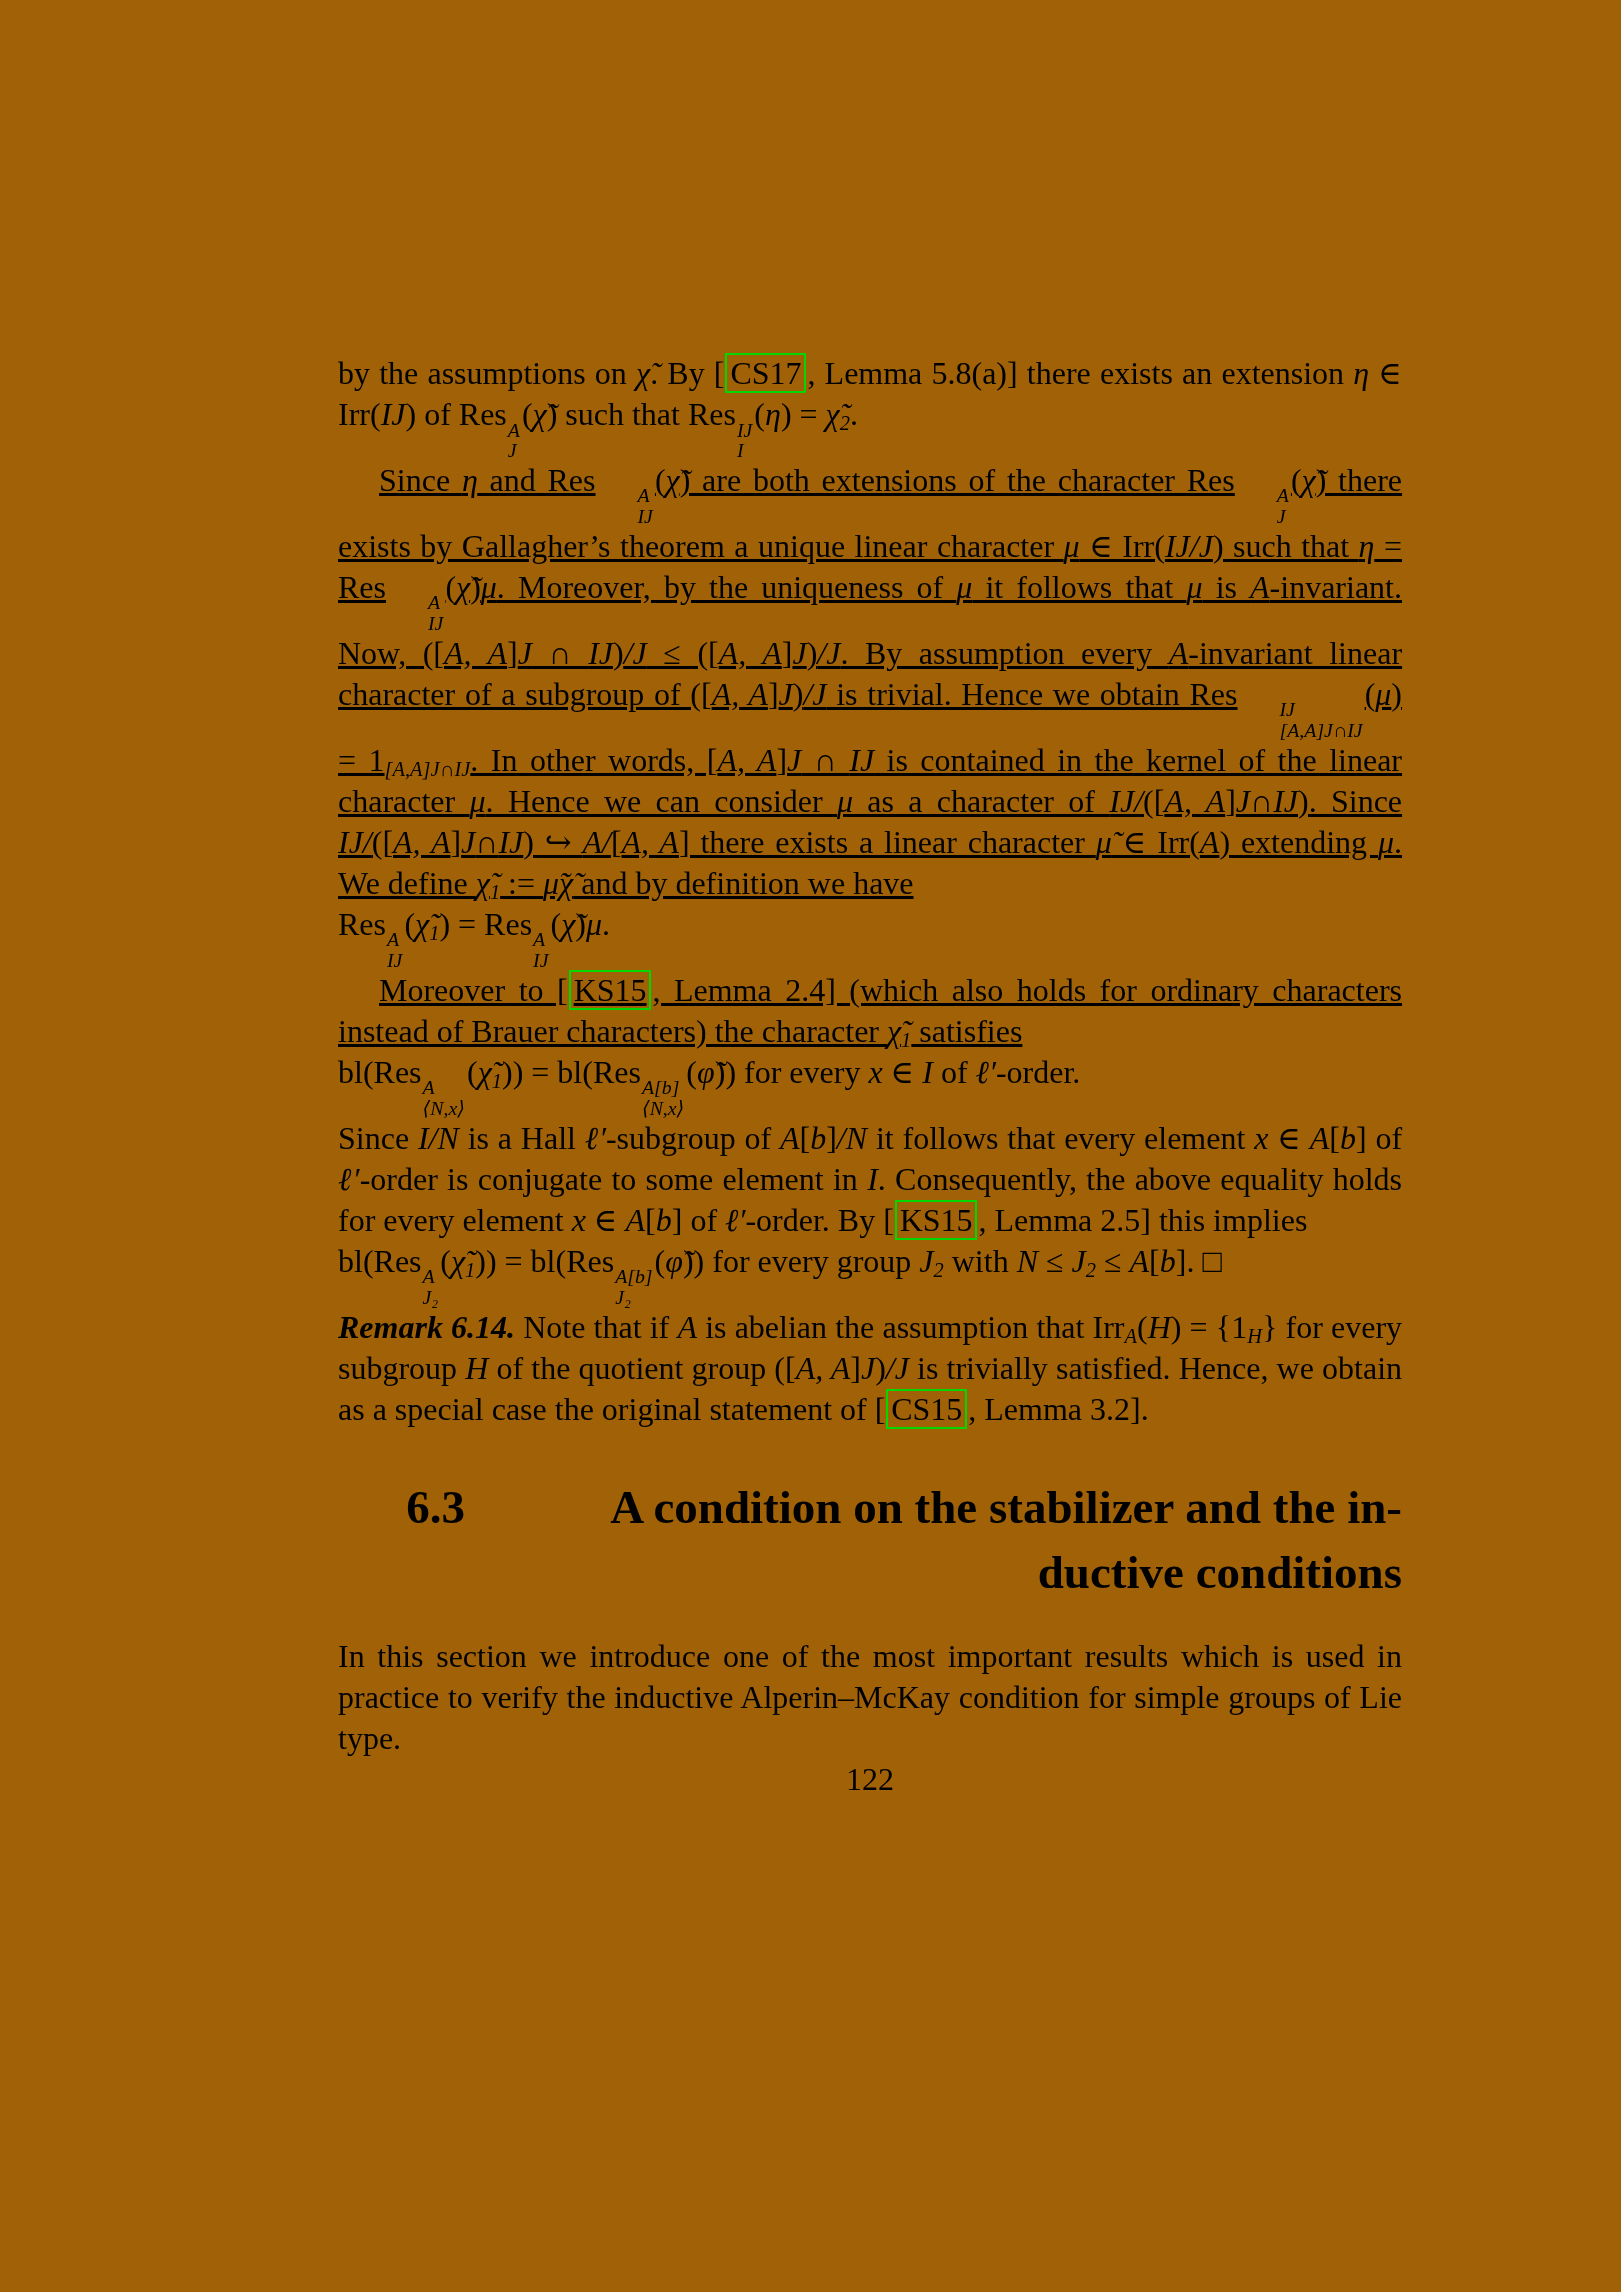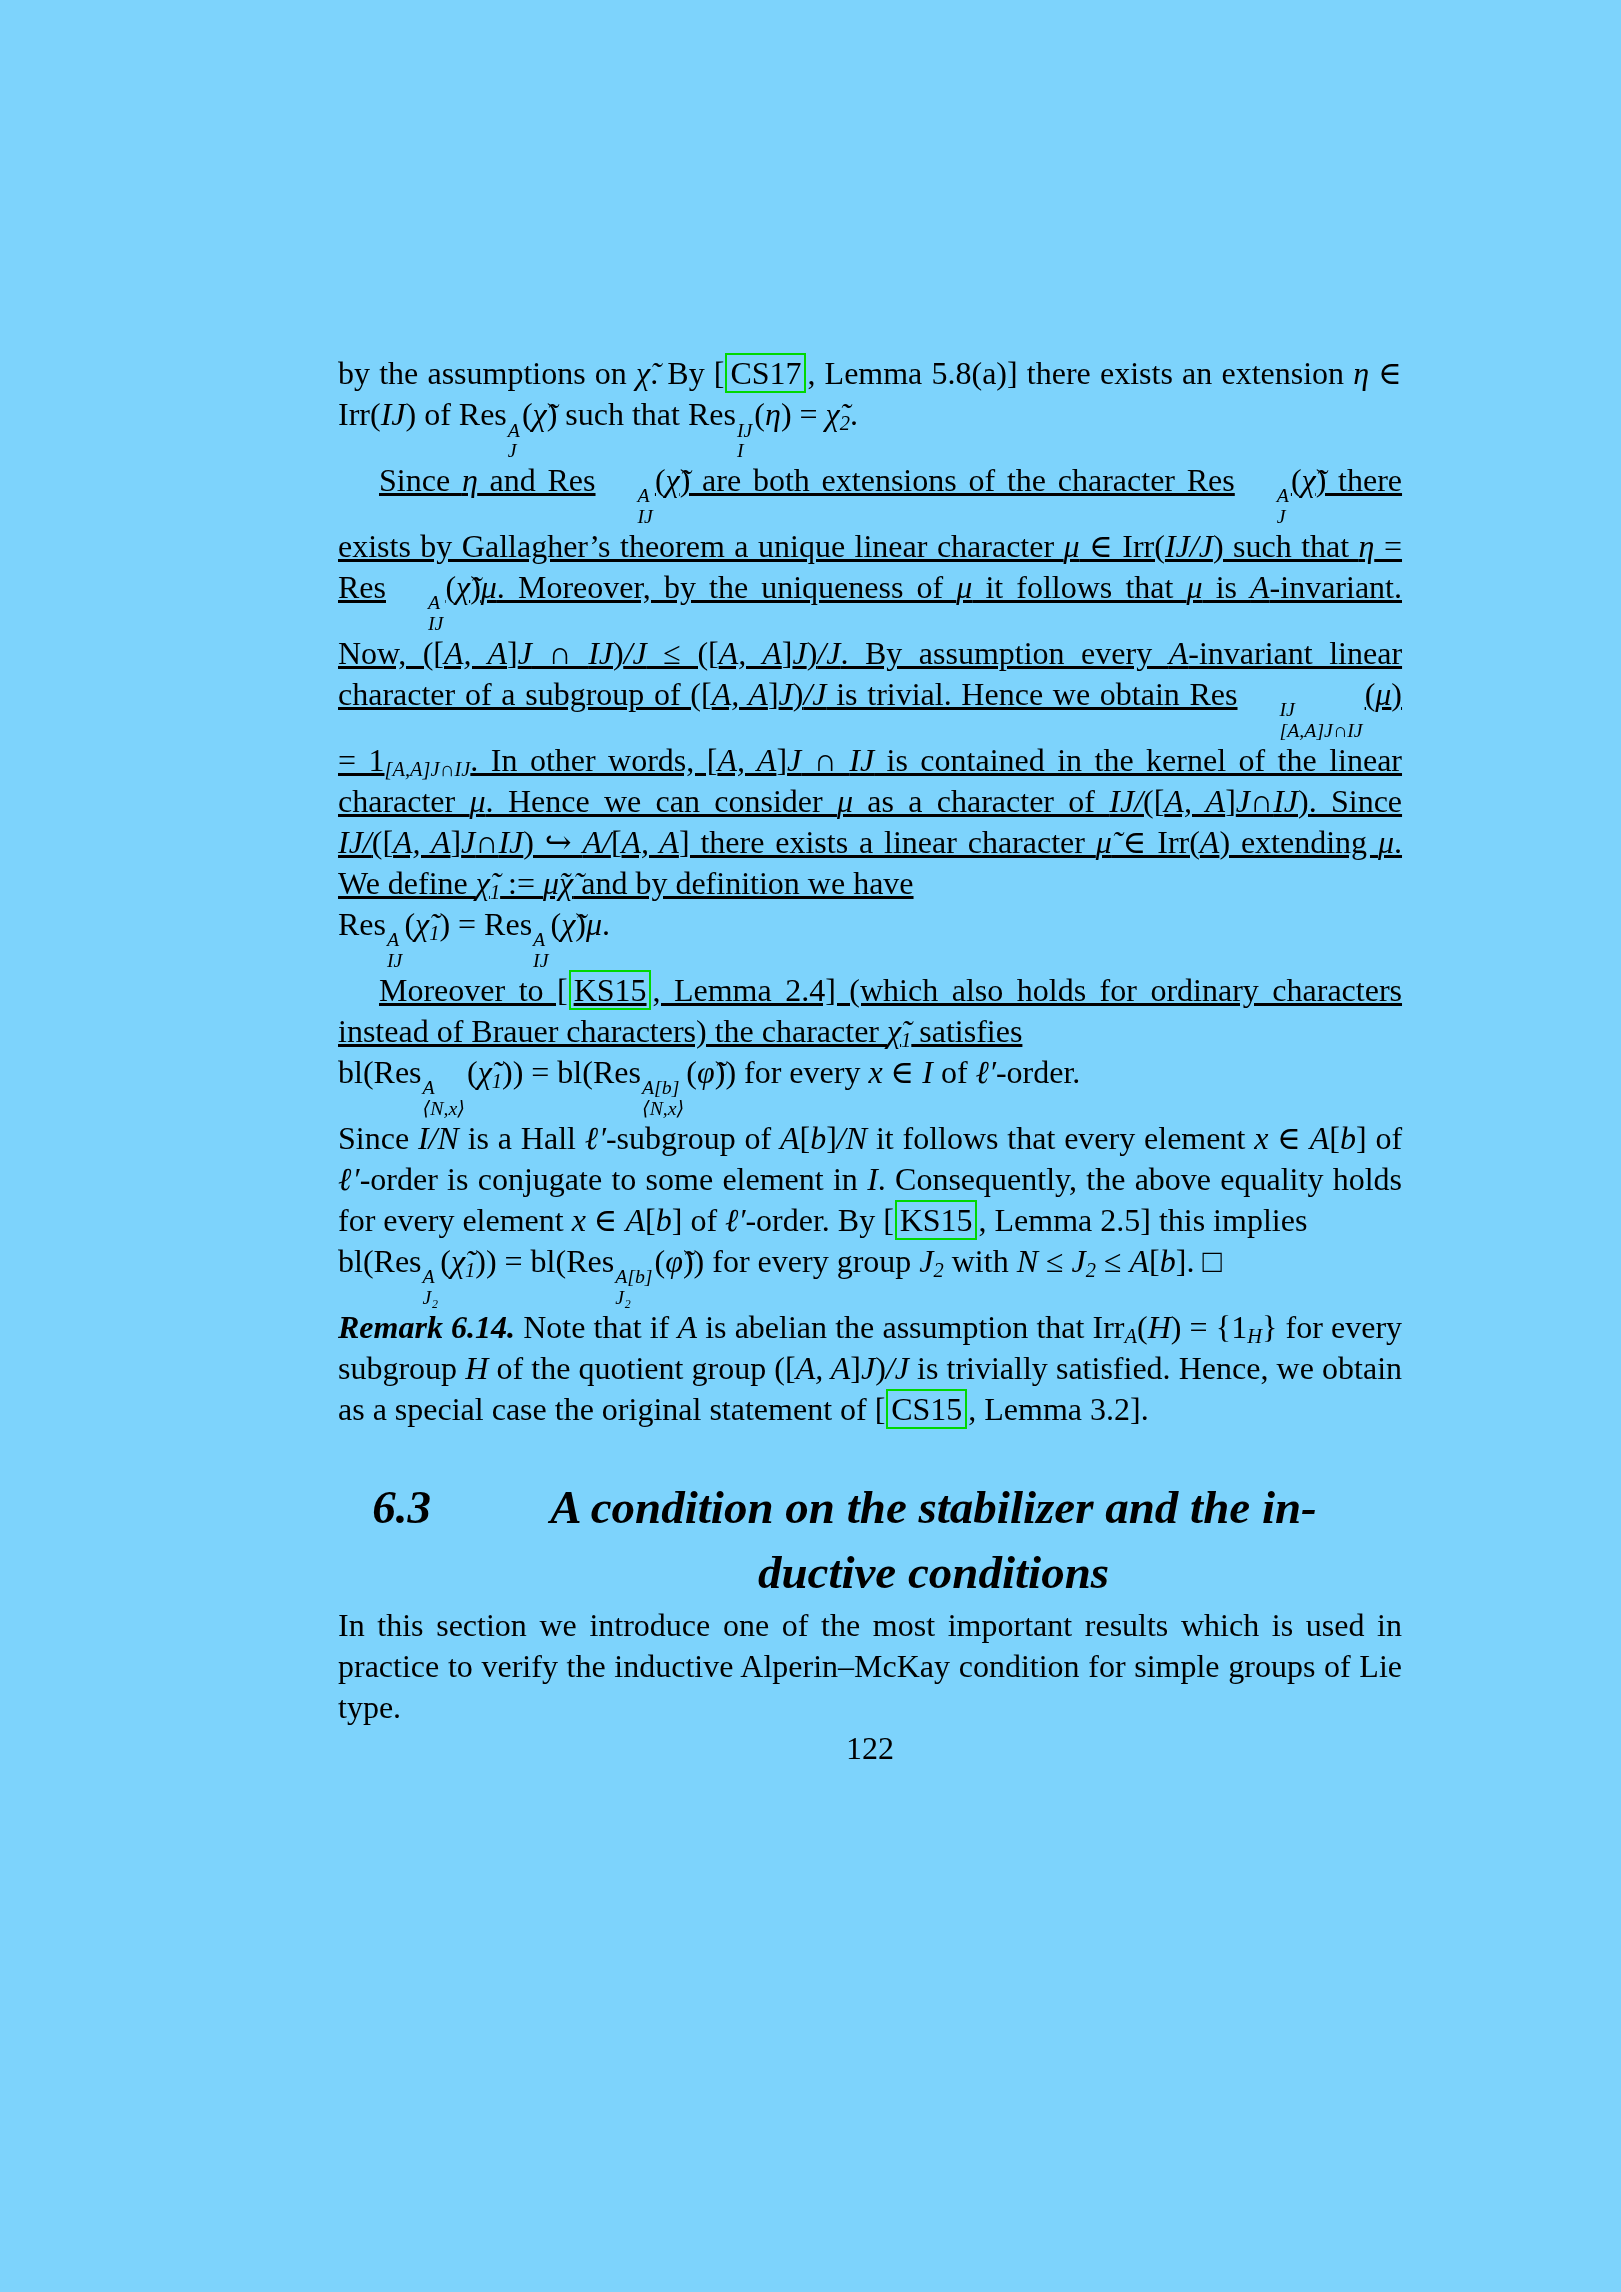--- a/index.html
+++ b/index.html
@@ -1,20 +1,20 @@
 <!DOCTYPE html>
 <html><head>
 <meta charset="utf-8">
 <style>
   html,body{margin:0;padding:0;background:#888;}
   .page{
     position:relative;
     width:1621px;
     height:2293px;
-    background:#7dd3fc;
+    background:#a16207;
     font-family:"Liberation Serif","DejaVu Serif",serif;
     color:#000000;
     overflow:hidden;
   }
   .col{
     position:absolute;
     left:338px;
     top:353px;
     width:1064px;
     font-size:32px;
@@ -50,25 +50,25 @@
   }
   .eq{
     margin:19.6px 0;
     text-align:center;
     text-indent:0;
   }
   .remark{ margin-top:21.6px; }
   .heading{
     display:flex;
     margin-top:45px;
+    margin-bottom:31px;
     font-weight:bold;
     font-size:47px;
     line-height:65px;
-    text-align:center;
-    font-style:italic;
+    text-align:right;
   }
   .heading-num{ flex:0 0 127px; }
   .heading-title{ flex:1; }
   .pageno{
     text-align:center;
     font-size:32px;
   }
 </style>
 </head>
 <body>

